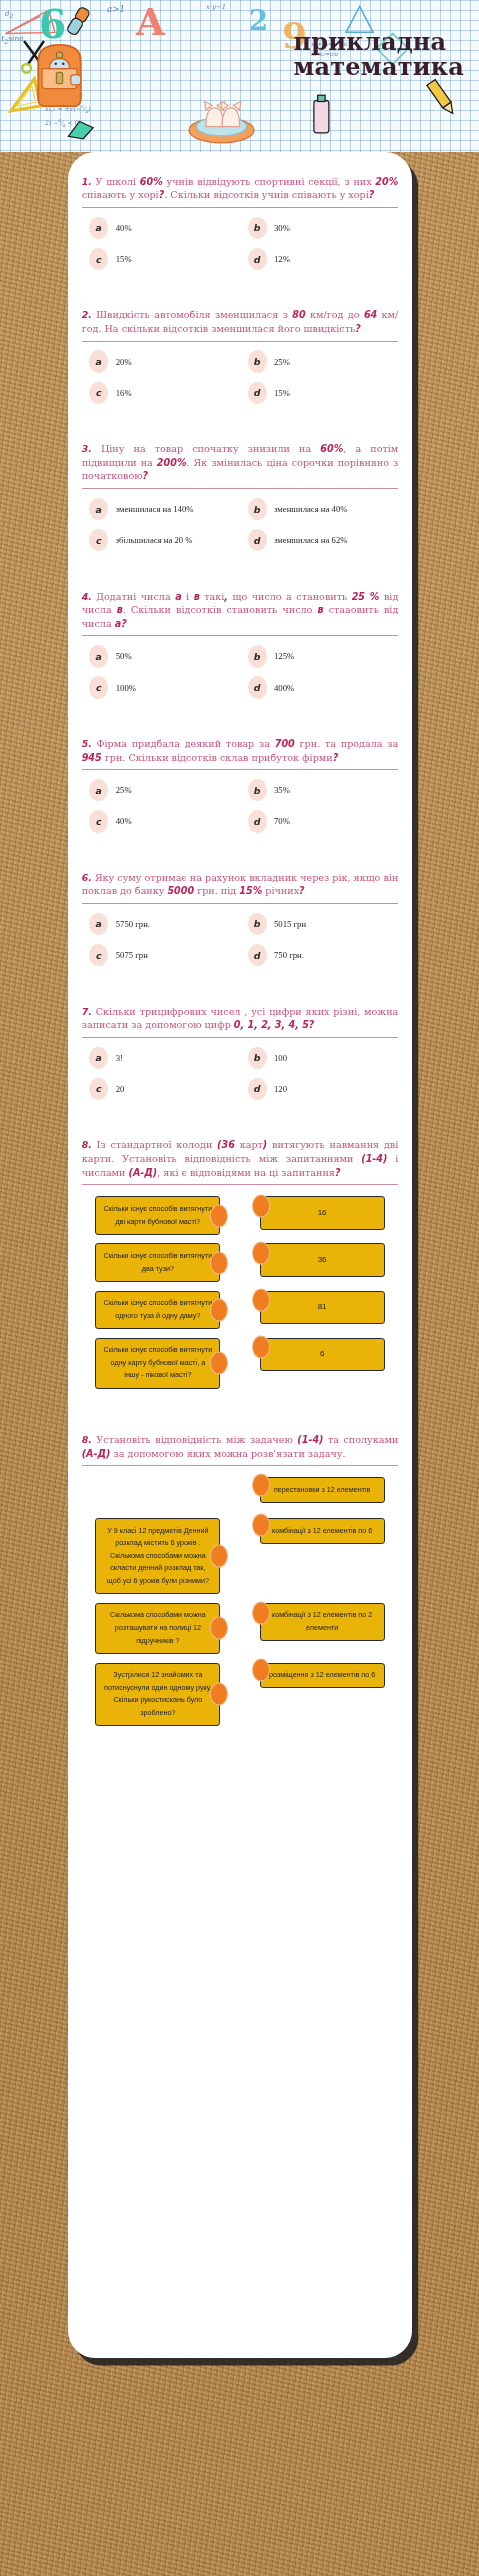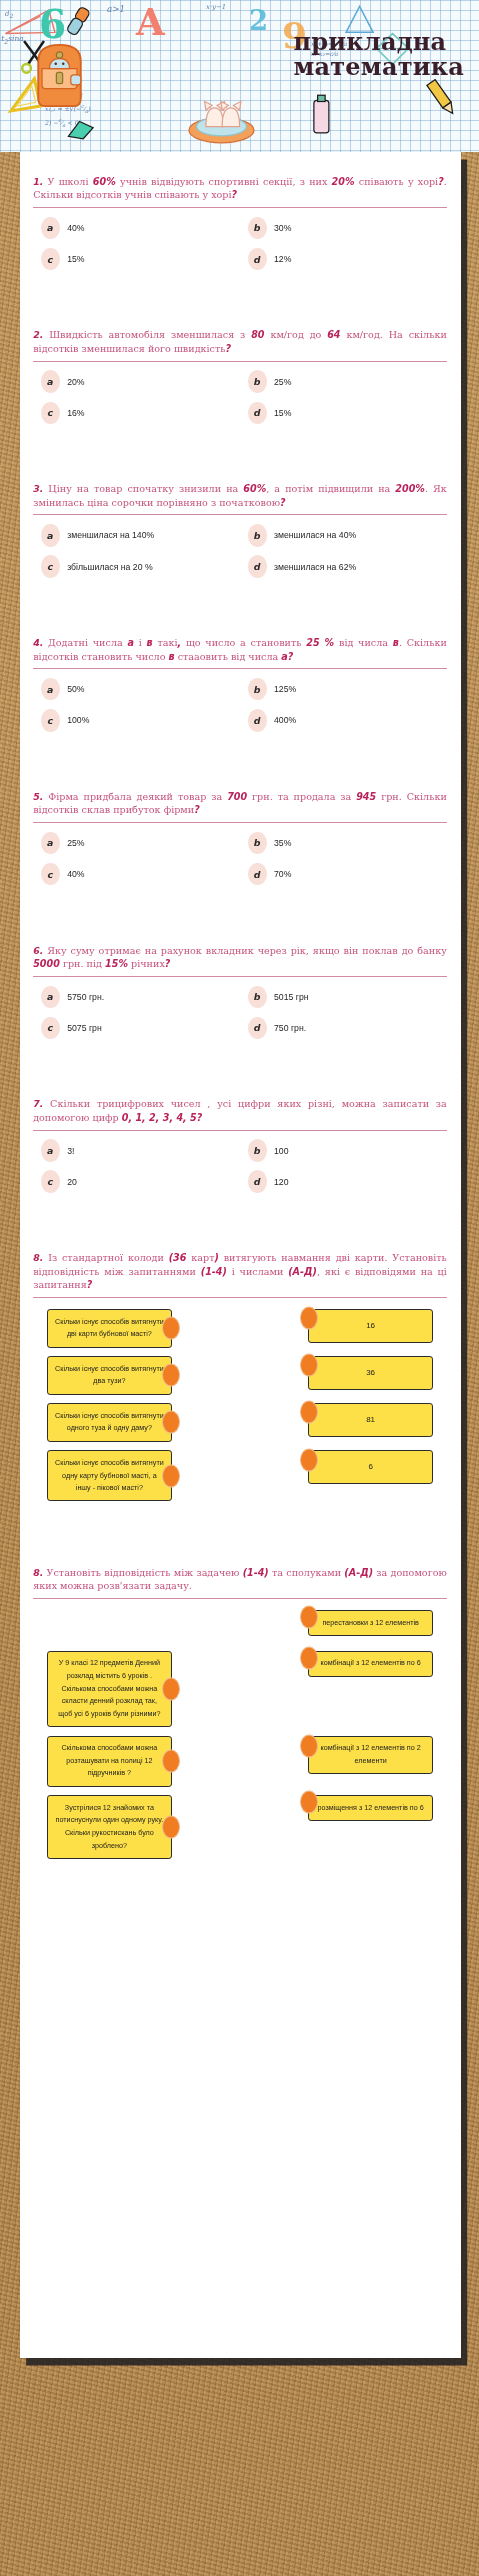--- a/index.html
+++ b/index.html
@@ -56,32 +56,33 @@
     white-space:nowrap;
   }
   
   .pack{
     position:absolute;left:32px;top:36px;width:55px;height:74px;z-index:5;
   }
   
   .sheet{
     position:relative;
     margin:0 auto;
-    width:441px;
+    width:344px;
     background:#ffffff;
     box-shadow:6.2px 7.5px 0 rgba(30,30,34,.85), 0 0 0 0.6px rgba(0,0,0,.06);
     padding:3.7px 0 16px 0;
     min-height:2186px;
+    border-radius:27px;
   }
   
   .q{
     padding:0 13.7px;
     margin-top:19px;
   }
-  .q-gap-lg{margin-top:52px;}
+  .q-gap-lg{margin-top:32px;}
   .q-text{
     font-family:"DejaVu Serif","Liberation Serif",serif;
     color:#c4547f;
     font-size:9.6px;
     line-height:1.42;
     text-align:justify;
     margin:0 0 5px 0;
   }
   .q-text .num{
     color:#b9225a;
@@ -122,39 +123,39 @@
     display:flex;align-items:center;justify-content:center;
     font-family:"DejaVu Sans","Liberation Sans",sans-serif;
     font-style:italic;
     font-weight:700;
     font-size:9.4px;
     color:#2b2b2b;
   }
   .opt-label{
     font-size:8.7px;
     color:#262626;
-    font-family:Liberation Sans, sans-serif;
+    font-family:Liberation Serif, serif;
   }
   
   .match{
     padding:2.5px 13.7px 3.7px 13.7px;
   }
   .match-row{
     display:flex;
     align-items:flex-start;
     margin-bottom:8.7px;
     min-height:32px;
   }
   .m-left, .m-right{position:relative;}
   .m-left{width:125px;margin-left:69px;}
   .m-right{width:125px;margin-left:59px;}
   .m-box{
     border:0.6px solid #2b2b2b;
     border-radius:3.1px;
-    background:#fde047;
+    background:#eab308;
     box-sizing:border-box;
     padding:5.6px 6.2px;
     font-size:7.2px;
     line-height:1.75;
     color:#222;
     text-align:center;
     font-family:"Liberation Sans",sans-serif;
     position:relative;
   }
   .m-box.num{

